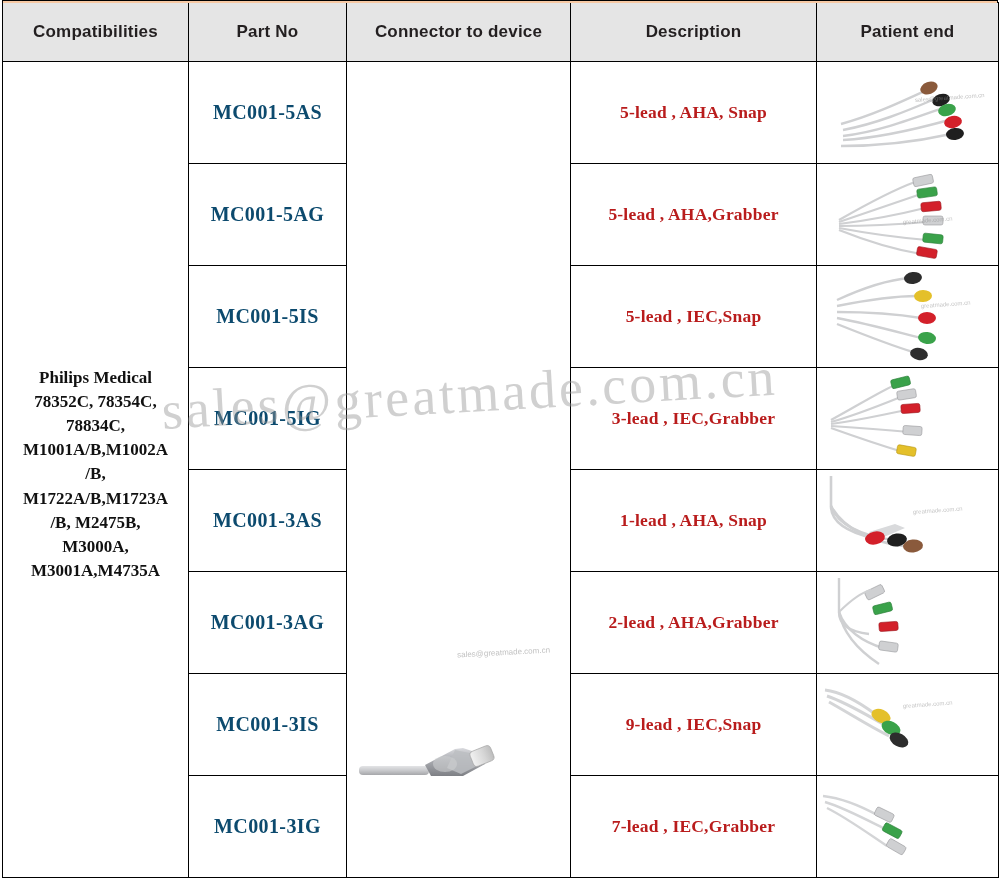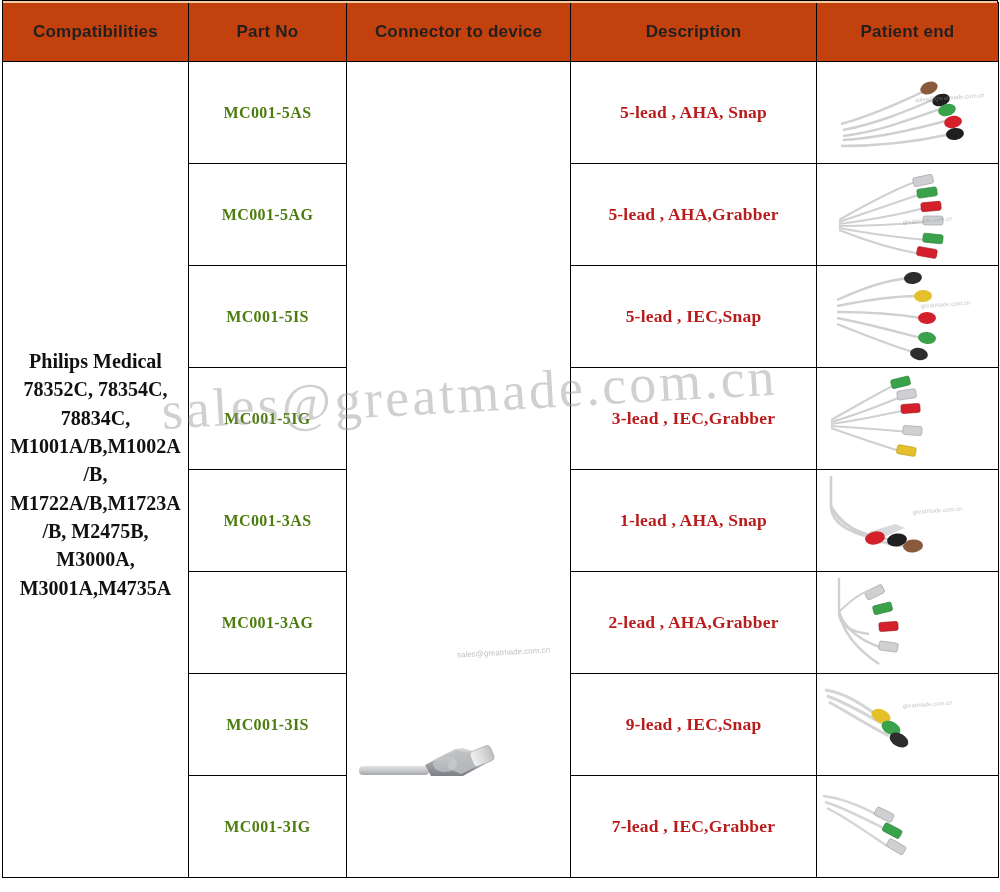--- a/index.html
+++ b/index.html
@@ -39,21 +39,21 @@
   }
 
   
   col.c-compat { width: 186px; }
   col.c-part   { width: 158px; }
   col.c-conn   { width: 224px; }
   col.c-desc   { width: 246px; }
   col.c-pend   { width: 182px; }
 
   thead th {
-    background: #c2410c;
+    background: #e5e5e5;
     height: 58px;
     font-family: "Liberation Sans", sans-serif;
     font-size: 17px;
     font-weight: bold;
     color: #231f20;
     letter-spacing: 0.2px;
   }
 
   .cap-strip {
     position: absolute;
@@ -63,36 +63,36 @@
     height: 3px;
     background: #f7c9a4;
     border-left: 1px solid #000;
     border-right: 1px solid #000;
     border-top: 1px solid #000;
     box-sizing: border-box;
   }
 
   td.compat {
     font-family: "Liberation Serif", serif;
-    font-size: 20px;
+    font-size: 17px;
     font-weight: bold;
     line-height: 1.42;
     color: #111111;
     padding: 6px 4px 0 4px;
     vertical-align: top;
   }
   td.compat .compat-inner {
     padding-top: 10px;
   }
 
   td.part {
     font-family: "Liberation Serif", serif;
-    font-size: 16px;
+    font-size: 20px;
     font-weight: bold;
-    color: #4d7c0f;
+    color: #0c4a6e;
     letter-spacing: 0.4px;
     height: 101px;
   }
 
   td.desc {
     font-family: "Liberation Serif", serif;
     font-size: 17.5px;
     font-weight: bold;
     color: #b91c1c;
     letter-spacing: 0.2px;

